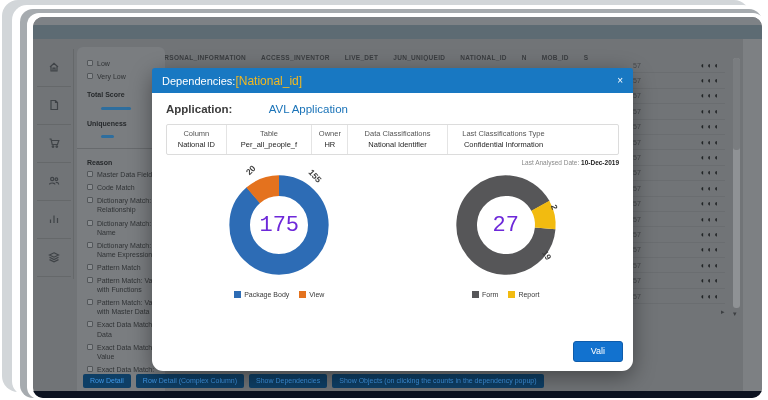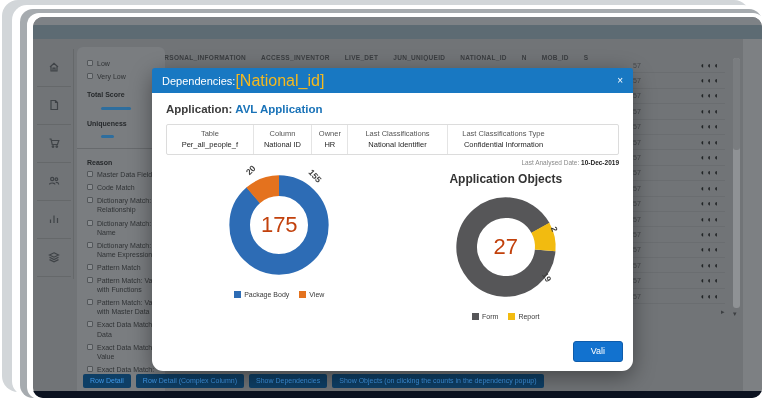--- a/index.html
+++ b/index.html
@@ -45,40 +45,40 @@
   .v-thumb { position:absolute; left:0; top:0; width:7px; height:92px; background:#7a7d80; border-radius:3px; }
   .scroll-arrow { position:absolute; font-size:7px; color:#3c3f42; }
 
   .bottom-btns { position:absolute; left:50px; top:357px; display:flex; gap:5px; }
   .bottom-btns button { background:#0e3f66; color:#3f97e6; border:none; font-size:7px; padding:3px 7px 4px; border-radius:2px; white-space:nowrap; }
 
   
   .modal { position:absolute; left:152px; top:68px; width:481px; height:303px; background:#ffffff; border-radius:11px; box-shadow:0 6px 22px rgba(0,0,0,.40); z-index:5; display:flex; flex-direction:column; }
   .modal-header { height:25px; background:#1878c2; border-radius:3px 3px 0 0; display:flex; align-items:center; padding:0 10px; }
   .m-title { font-size:11px; color:#ffffff; }
-  .m-title-col { font-size:16px; color:#f5b91e; }
+  .m-title-col { font-size:12px; color:#f5b91e; }
   .m-close { margin-left:auto; color:#ffffff; font-size:10px; cursor:pointer; line-height:1; }
   .modal-body { flex:1; position:relative; padding:8px 14px 6px; }
   .app-line { font-size:11.5px; margin:2px 0 9px; color:#3c3c3c; font-weight:bold; }
-  .app-line .app-val { color:#1a73b8; font-weight:bold; }
+  .app-line .app-val { color:#1a73b8; font-weight:normal;margin-left:33px; }
   .info-table { display:flex; border:1px solid #dcdcdc; border-radius:2px; }
   .info-cell { text-align:center; padding:4px 2px 5px; border-left:1px solid #e4e4e4; }
   .info-cell:first-child { border-left:none; }
   .ic-label { font-size:7.5px; color:#555; margin-bottom:2px; }
   .ic-value { font-size:7.5px; color:#1f1f1f; }
   .w13{width:13%;} .w19{width:19%;} .w8{width:8%;text-align:center;} .w22{width:22%;} .w25{width:25%;}
   .last-analysed { text-align:right; font-size:6.5px; color:#8a8a8a; margin:4px 0 0; }
   .last-analysed b { color:#222; }
 
   .charts-row { display:flex; margin-top:0; }
   .chart-col { width:50%; display:flex; flex-direction:column; align-items:center; }
   .chart-title { font-size:12px; font-weight:bold; color:#333; margin:6px 0 2px; }
   .donut-wrap { position:relative; width:118px; height:118px; }
   .donut-wrap svg { width:118px; height:118px; }
-  .donut-center { position:absolute; inset:0; display:flex; align-items:center; justify-content:center; font-size:22px; color:#c2410c; }
+  .donut-center { position:absolute; inset:0; display:flex; align-items:center; justify-content:center; font-size:22px; color:#6d28d9;font-family:Liberation Mono, monospace; }
   .slice-label { position:absolute; font-size:8.5px; font-weight:bold; color:#3e3e3e; }
   .c0-l1 { left:26px; top:-1px; transform:rotate(-45deg); }
   .c0-l0 { left:88px; top:5px; transform:rotate(47deg); }
   .c1-l1 { left:105px; top:36px; transform:rotate(72deg); }
   .c1-l0 { left:95px; top:84px; transform:rotate(57deg); }
   .legend { display:flex; gap:10px; margin-top:7px; align-items:center; }
   .legend-item { display:flex; align-items:center; gap:3px; font-size:7px; color:#3a3a3a; }
   .swatch { width:7px; height:7px; display:inline-block; }
   .back-btn { position:absolute; right:10px; bottom:9px; background:#1272cf; color:#fff; font-size:9px; padding:4px 17px 5px; border-radius:3px; border:1px solid #0e5cab; }
 </style>
@@ -297,34 +297,34 @@
       <span class="m-title">Dependencies: </span>
       <span class="m-title-col">[National_id]</span>
       <span class="m-close">×</span>
     </div>
     <div class="modal-body">
       <div class="app-line">
         <span>Application: </span><span class="app-val">AVL Application</span>
       </div>
 
       <div class="info-table">
+        <div class="info-cell w13">
+          <div class="ic-label">Column</div>
+          <div class="ic-value">National ID</div>
+        </div>
         <div class="info-cell w19">
           <div class="ic-label">Table</div>
           <div class="ic-value">Per_all_people_f</div>
         </div>
-        <div class="info-cell w13">
-          <div class="ic-label">Column</div>
-          <div class="ic-value">National ID</div>
-        </div>
         <div class="info-cell w8">
           <div class="ic-label">Owner</div>
           <div class="ic-value">HR</div>
         </div>
         <div class="info-cell w22">
-          <div class="ic-label">Last Classifications</div>
+          <div class="ic-label">Data Classifications</div>
           <div class="ic-value">National Identifier</div>
         </div>
         <div class="info-cell w25">
           <div class="ic-label">Last Classifications Type</div>
           <div class="ic-value">Confidential Information</div>
         </div>
       </div>
 
       <div class="last-analysed">
         <span>Last Analysed Date: </span><b>10-Dec-2019</b>
@@ -346,21 +346,20 @@
                 <span class="swatch" style="background: rgb(45, 108, 181);"></span>
                 <span>Package Body</span>
               </span>
             <span class="legend-item">
                 <span class="swatch" style="background: rgb(228, 114, 30);"></span>
                 <span>View</span>
               </span>
           </div>
         </div>
         <div class="chart-col">
-          <div class="chart-title">Application Objects</div>
           <div class="donut-wrap">
             <svg viewBox="0 0 120 120">
                 <circle cx="60" cy="60" r="40" fill="none" stroke="#565658" stroke-width="21" stroke-dasharray="227.39146825983264 251.32741228718345" transform="rotate(5 60 60)"></circle>
                 <circle cx="60" cy="60" r="40" fill="none" stroke="#f2bb10" stroke-width="21" stroke-dasharray="23.935944027350804 251.32741228718345" transform="rotate(330.7142857142857 60 60)"></circle>
               </svg>
             <div class="donut-center">27</div>
             <span class="slice-label c1-l1">2</span>
             <span class="slice-label c1-l0">19</span>
           </div>
           <div class="legend">

